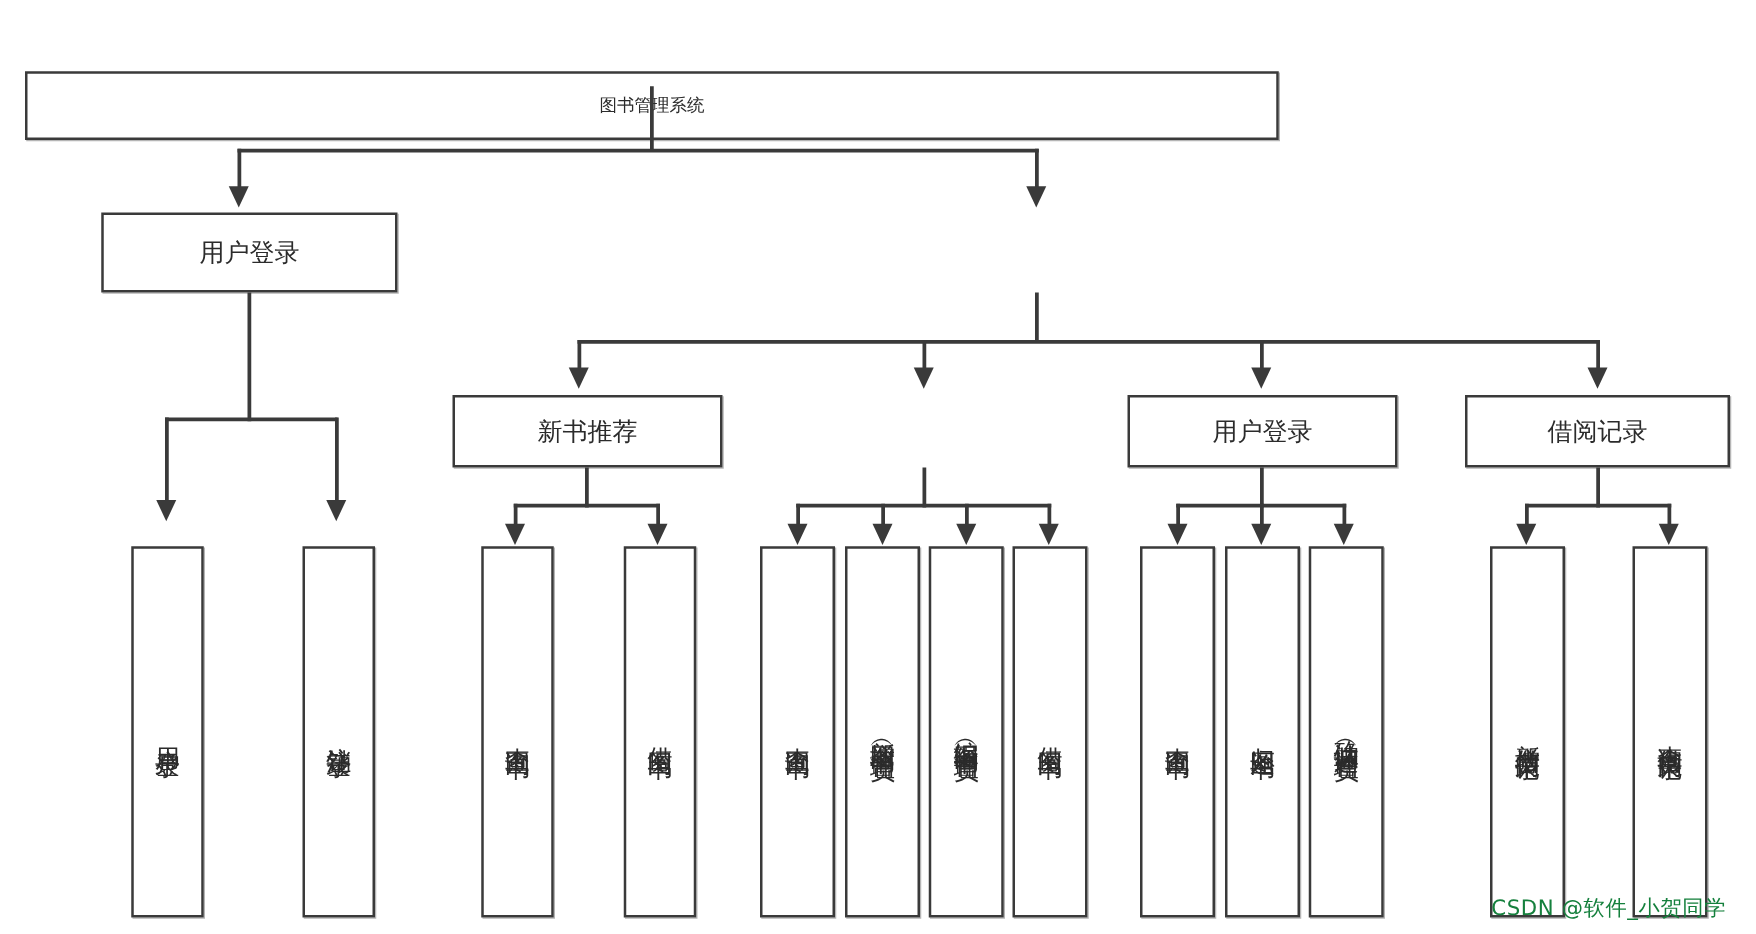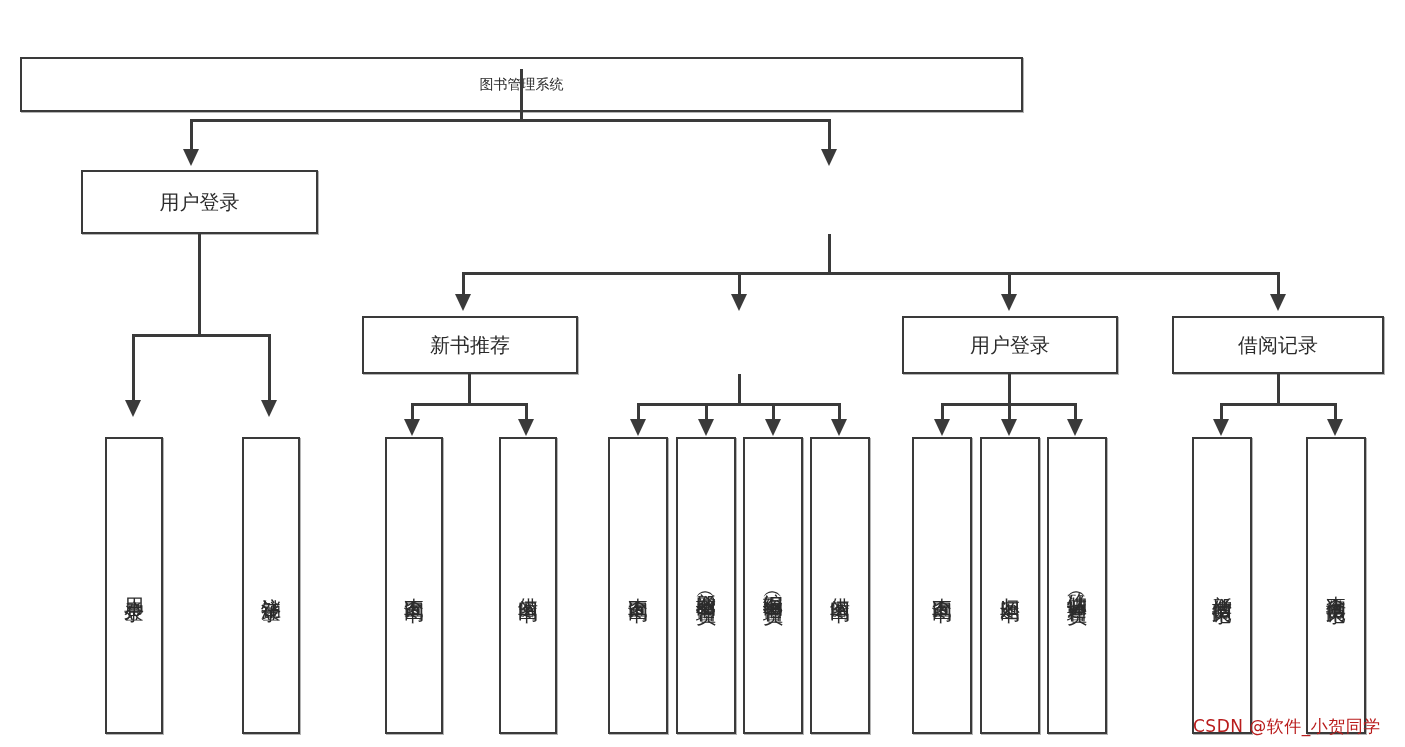--- a/index.html
+++ b/index.html
@@ -53,21 +53,21 @@
   .arrow {
     position: absolute;
     width: 0;
     height: 0;
     border-left: 8px solid transparent;
     border-right: 8px solid transparent;
     border-top: 17px solid #3a3a3a;
   }
   .watermark {
     position: absolute;
-    color: #b91c1c;
+    color: #15803d;
     font-size: 17px;
     letter-spacing: 0.5px;
     white-space: nowrap;
   }
 </style>
 </head>
 <body>
 
 <div id="canvas">
 

